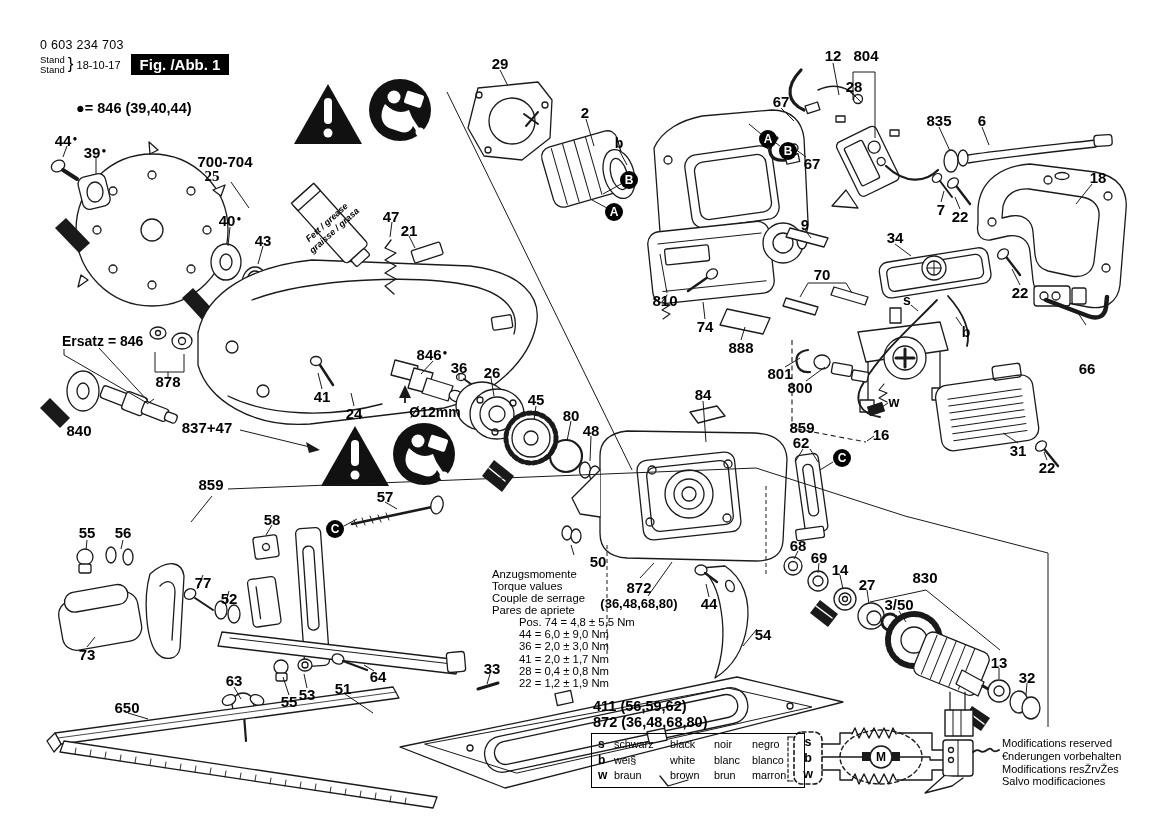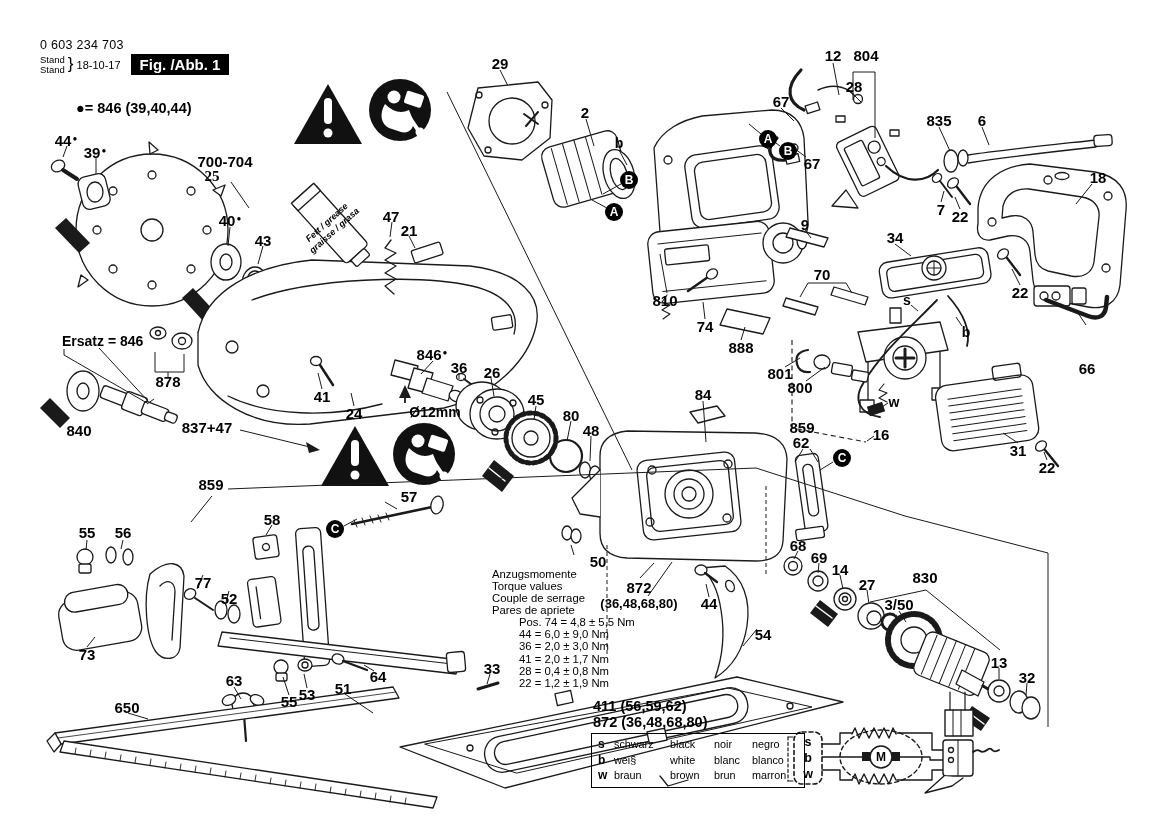--- a/index.html
+++ b/index.html
@@ -501,20 +501,26 @@
     </div>
       <div class="crow">
       <span class="ccode">w</span>
       <span>braun</span>
       <span>brown</span>
       <span>brun</span>
       <span>marron</span>
     </div>
 </div>
 
+<div class="mods">
+  <div>Modifications reserved</div>
+      <div>€nderungen vorbehalten</div>
+      <div>Modifications resŽrvŽes</div>
+      <div>Salvo modificaciones</div>
+</div>
 
 <div class="wirebox">
   <div>s</div>
       <div>b</div>
       <div>w</div>
 </div>
 <div class="mlabel">M</div>
 
 <div>
       <div class="plbl" style="left: 66px; top: 140px;">44<span class="dot">●</span></div>
@@ -582,21 +588,21 @@
       <div class="plbl" style="left: 867px; top: 584px;">27</div>
       <div class="plbl" style="left: 899px; top: 604px;">3/50</div>
       <div class="plbl" style="left: 925px; top: 577px;">830</div>
       <div class="plbl" style="left: 999px; top: 662px;">13</div>
       <div class="plbl" style="left: 1027px; top: 677px;">32</div>
       <div class="plbl" style="left: 211px; top: 484px;">859</div>
       <div class="plbl" style="left: 87px; top: 532px;">55</div>
       <div class="plbl" style="left: 123px; top: 532px;">56</div>
       <div class="plbl" style="left: 272px; top: 519px;">58</div>
       <div class="plbl circ" style="left: 335px; top: 529px;">C</div>
-      <div class="plbl" style="left: 385px; top: 496px; margin-left: 24px;">57</div>
+      <div class="plbl" style="left: 385px; top: 496px;">57</div>
       <div class="plbl" style="left: 203px; top: 582px;">77</div>
       <div class="plbl" style="left: 229px; top: 598px;">52</div>
       <div class="plbl" style="left: 87px; top: 654px;">73</div>
       <div class="plbl" style="left: 234px; top: 680px;">63</div>
       <div class="plbl" style="left: 289px; top: 701px;">55</div>
       <div class="plbl" style="left: 307px; top: 694px;">53</div>
       <div class="plbl" style="left: 343px; top: 688px;">51</div>
       <div class="plbl" style="left: 378px; top: 676px;">64</div>
       <div class="plbl" style="left: 127px; top: 707px;">650</div>
       <div class="plbl" style="left: 492px; top: 668px;">33</div>

